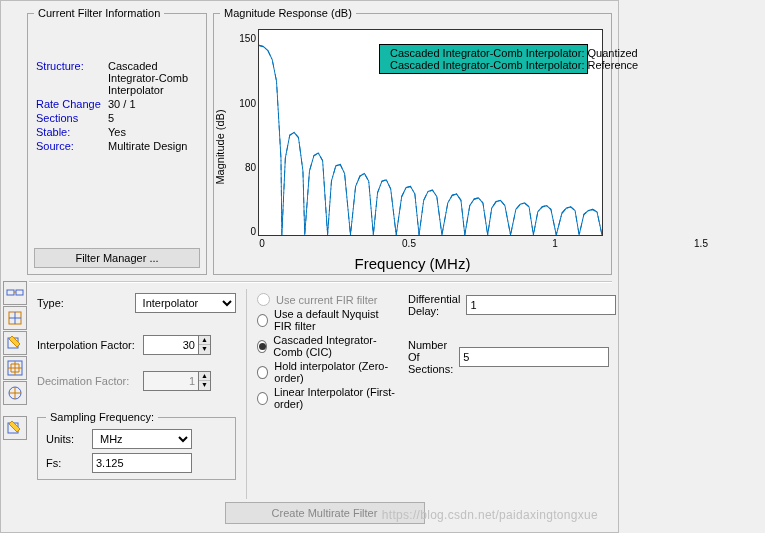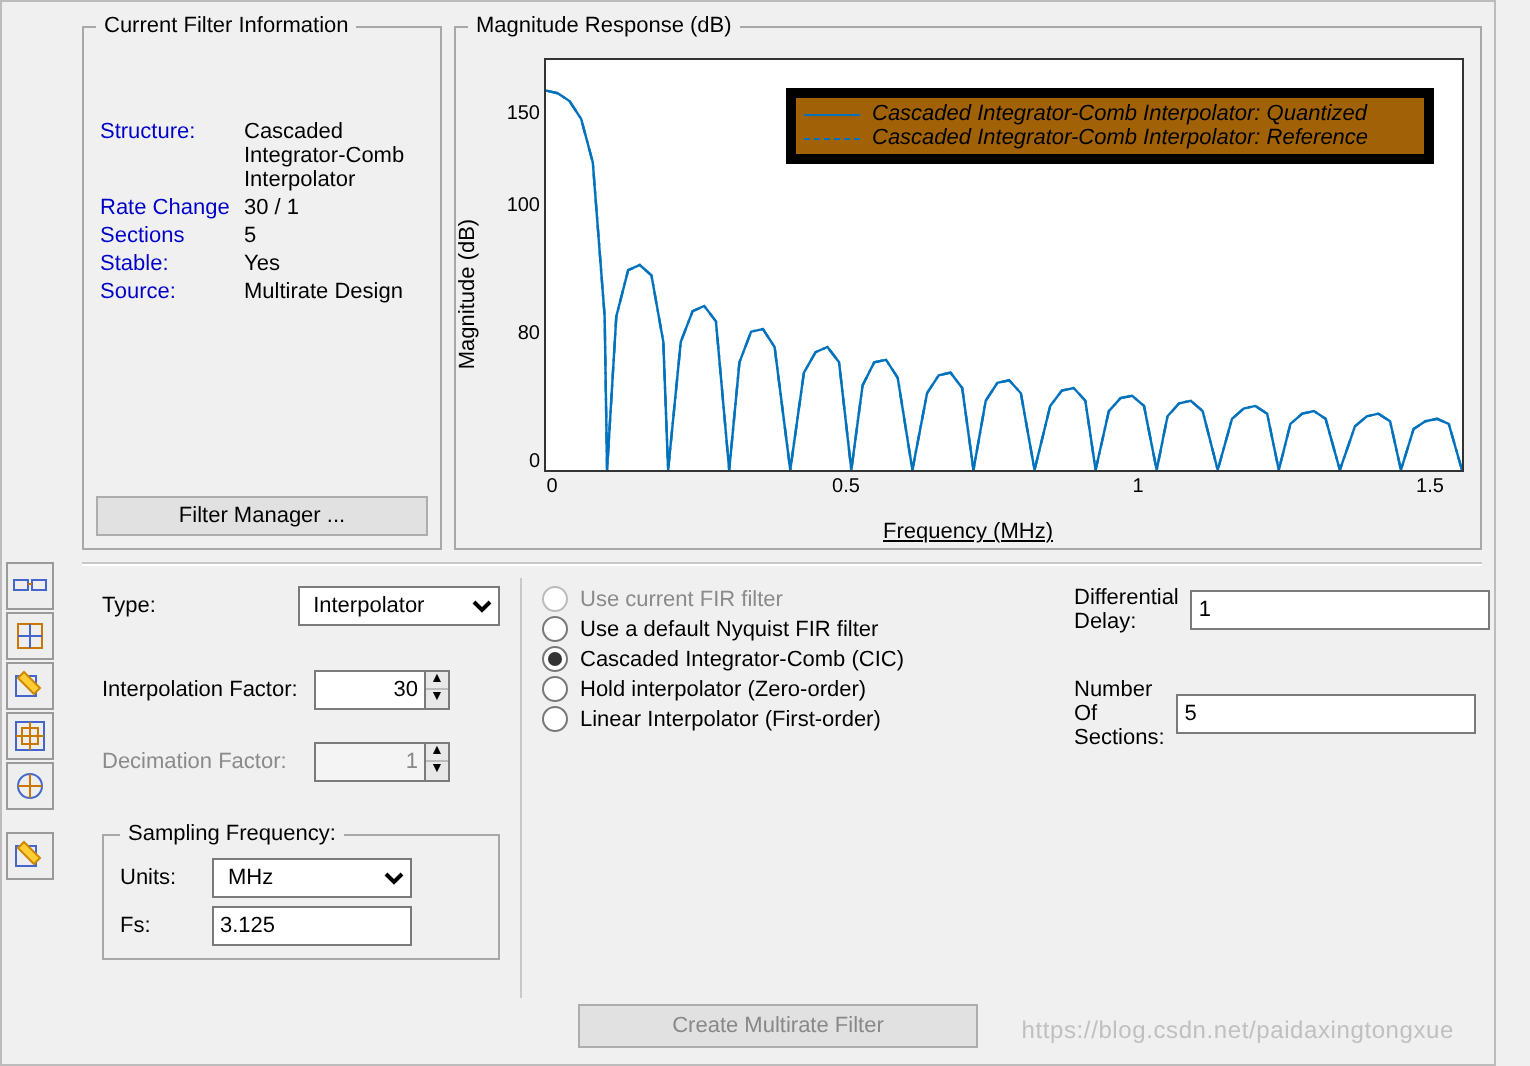--- a/index.html
+++ b/index.html
@@ -1,36 +1,36 @@
 <!DOCTYPE html>
 <html><head>
 <meta charset="utf-8">
 <style>
   * { box-sizing: border-box; font-family: "Segoe UI", Tahoma, sans-serif; font-size: 11px; }
   body { margin: 0; background: #f0f0f0; width: 765px; height: 533px; overflow: hidden; position: relative; }
-  .root { width: 748px; height: 533px; border: 1px solid #bcbcbc; background: #f0f0f0; padding: 6px 6px 6px 40px; position:relative;}
+  .root { width: 619px; height: 533px; border: 1px solid #bcbcbc; background: #f0f0f0; padding: 6px 6px 6px 26px; position:relative;}
   fieldset { border: 1px solid #a8a8a8; border-radius: 0; margin: 0; padding: 6px; background: #f0f0f0; }
   legend { color: #000; padding: 0 4px; font-size: 11px; }
   .top-row { display: flex; gap: 6px; height: 268px; }
   .info-box { width: 180px; display: flex; flex-direction: column; }
   .info-body { flex: 1; display:flex; flex-direction:column; justify-content: flex-start; padding-top:34px;}
   table.info { border-collapse: collapse; width: 100%; }
   table.info td { padding: 1px 2px; vertical-align: top; font-size: 11px; }
   table.info td.key { color: #0000c8; width: 72px; }
   table.info td.val { color: #000; }
   .info-btns { margin-top: auto; display:flex; flex-direction:column; gap:4px; padding-top:4px; }
   button.gray { background: #e1e1e1; border: 1px solid #adadad; height: 20px; font-size: 11px; text-align:center; }
   button.gray:disabled { color: #7a7a7a; }
   .mag-box { flex: 1; position: relative; }
   .chart-area { position: absolute; left: 44px; top: 10px; right: 8px; bottom: 38px; border: 1px solid #333; background:#fff; }
   .ylabel { position: absolute; left: 6px; top: 50%; transform: translate(-50%,-50%) rotate(-90deg); font-size: 11px; white-space:nowrap;}
-  .xlabel { position: absolute; left: 50%; bottom: 2px; transform: translateX(-50%); font-size: 11px; text-decoration: underline;}
+  .xlabel { position: absolute; left: 50%; bottom: 2px; transform: translateX(-50%); font-size: 15px;}
   .ytick { position:absolute; right: calc(100% - 42px); text-align:right; font-size:10px; transform: translateY(-50%);}
   .xtick { position:absolute; top: calc(100% - 36px); text-align:center; font-size:10px; transform: translateX(-50%);}
-  .chart-legend { position:absolute; top: 14px; left: 120px; right: 14px; border:5px solid #000000; background:#a16207; padding:2px 4px; font-size:10px;font-style:italic;}
+  .chart-legend { position:absolute; top: 14px; left: 120px; right: 14px; border:1px solid #000000; background:#14b8a6; padding:2px 4px; font-size:10px;}
   .chart-legend .row { display:flex; align-items:center; gap:6px; white-space:nowrap;}
   .leg-line { width:28px; height:0; border-top:1.5px solid #0072bd; }
   .leg-dash { width:28px; height:0; border-top:1.5px dashed #0072bd; }
   svg.plot { width:100%; height:100%; display:block;}
 
   .divider { height: 2px; margin: 6px 0; border-top:1px solid #c8c8c8; border-bottom:1px solid #fff;}
   .bottom-row { display:flex; height: 210px; }
   .left-col { width: 215px; padding: 4px 6px 4px 10px; display:flex; flex-direction:column; gap:16px;}
   .field-row { display:flex; align-items:center; gap:6px;}
   .field-row label { width: 100px; }
@@ -112,21 +112,21 @@
           <div class="row">
               <span class="leg-line"></span>
               <span>Cascaded Integrator-Comb Interpolator: Quantized</span>
             </div>
           <div class="row">
               <span class="leg-dash"></span>
               <span>Cascaded Integrator-Comb Interpolator: Reference</span>
             </div>
         </div>
       </div>
-      <div class="ytick" style="top:38px">150</div>
+      <div class="ytick" style="top:19px">150</div>
       <div class="ytick" style="top:84px">100</div>
       <div class="ytick" style="top:148px">80</div>
       <div class="ytick" style="top:212px">0</div>
       <div class="xtick" style="left:48px">0</div>
       <div class="xtick" style="left:195px">0.5</div>
       <div class="xtick" style="left:341px">1</div>
       <div class="xtick" style="left:487px">1.5</div>
     </fieldset>
   </div>
 

